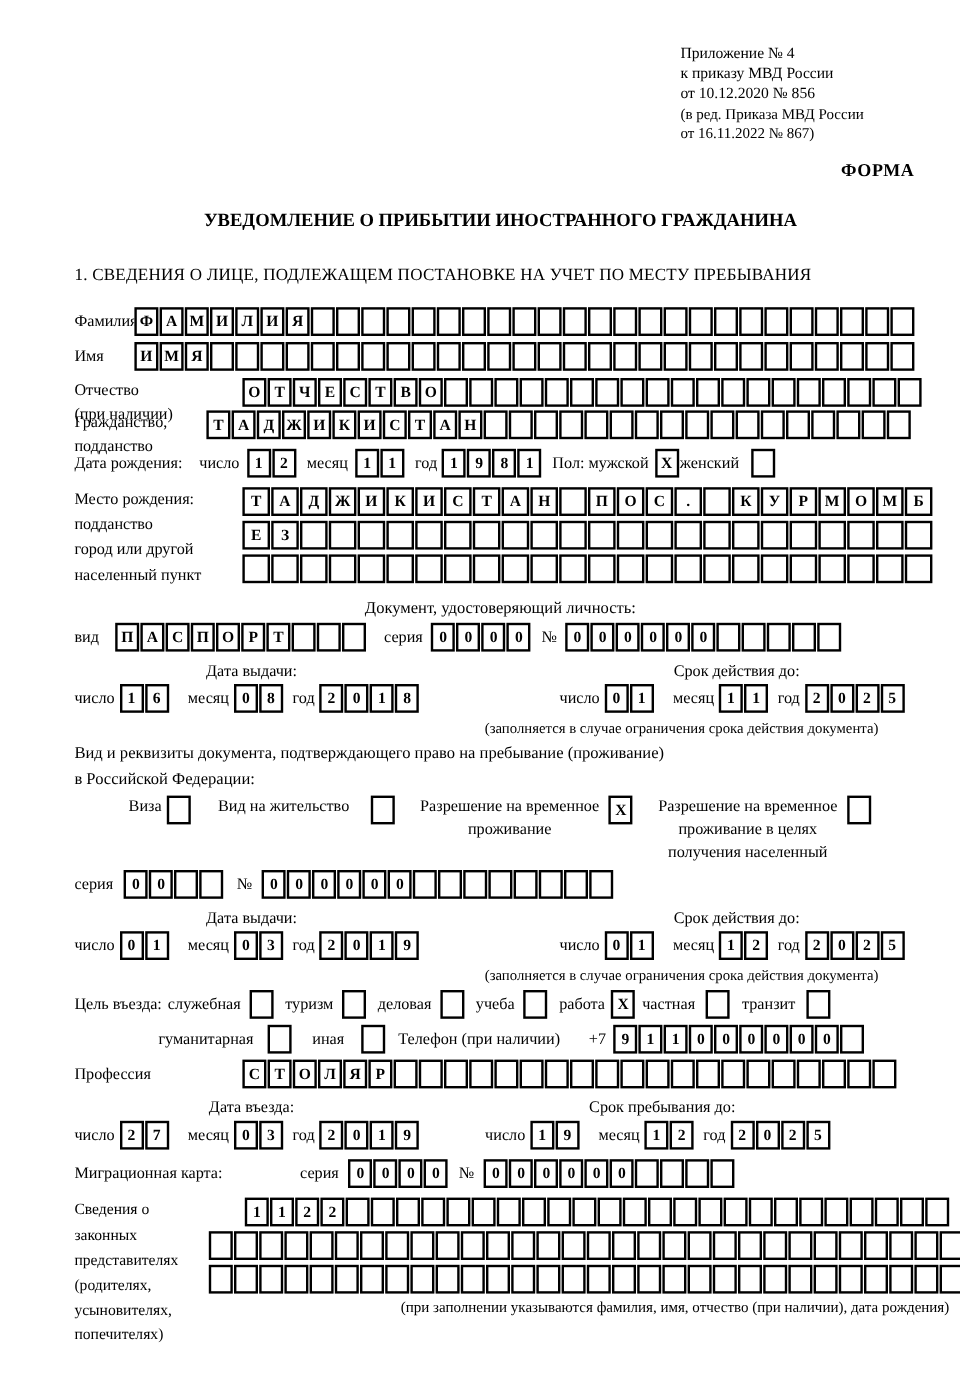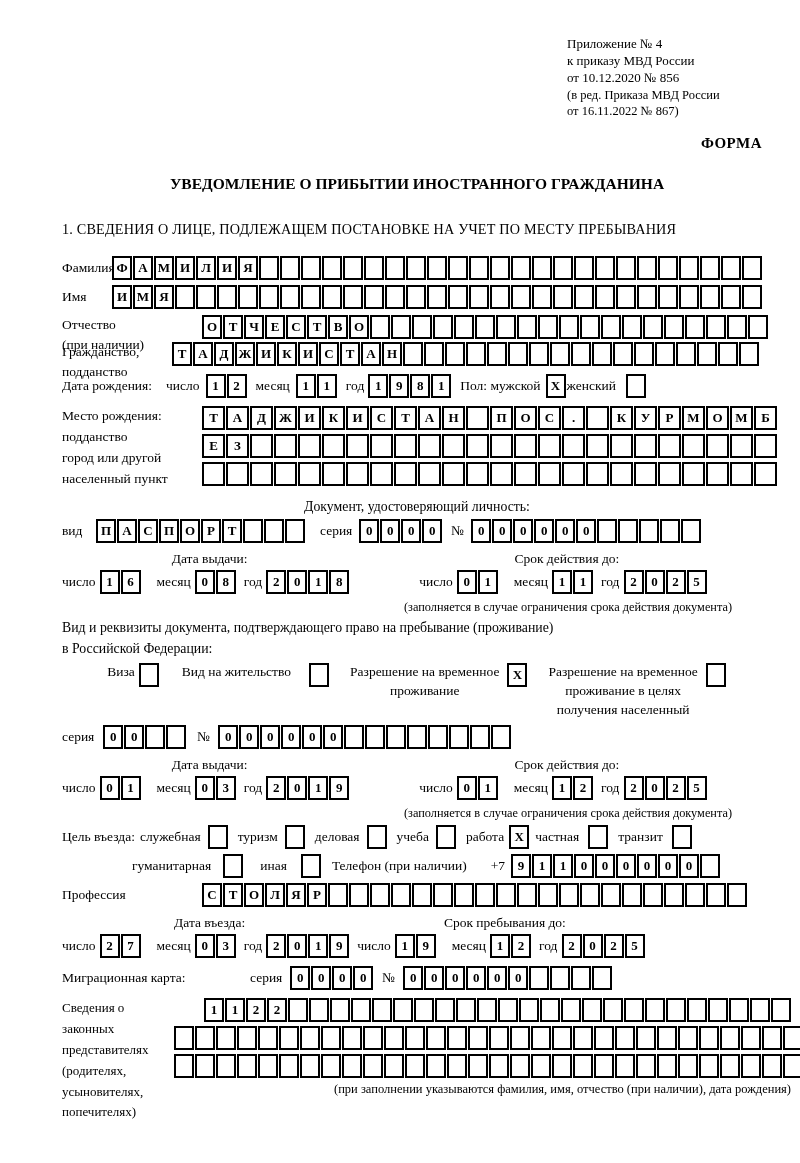--- a/index.html
+++ b/index.html
@@ -22,21 +22,21 @@
     box-sizing:border-box;width:20px;height:24px;border:2px solid #000;margin-right:1px;
     display:flex;align-items:center;justify-content:center;
     font-size:13px;font-weight:bold;flex:0 0 auto;background:#fff;
   }
   .wide .cell{width:23px;} .mt4{margin-top:4px;} .mt5{margin-top:5px;} .mt6{margin-top:6px;}
   .mt8{margin-top:8px;} .mt18{margin-top:18px;}
   .labelcol{display:flex;flex-direction:column;flex:0 0 auto;font-size:13.5px;line-height:1.5;}
   .stack{display:flex;flex-direction:column;flex:0 0 auto;}
   .gap4{height:4px;}
   .dochead{text-align:center;font-weight:normal;font-size:13.8px;margin-top:9px;}
-  .datesblock{display:flex;margin-top:8px;}
+  .datesblock{display:flex;margin-top:8px;gap:47px;}
   .dgroup{display:flex;flex-direction:column;}
   .dhead{font-size:13.5px;text-align:center;margin-bottom:3px;}
   .dline{display:flex;align-items:center;}
   .dline .lbl{margin-right:4px;}
   .dline .cells{margin-right:7px;}
   .note{font-size:12.3px;text-align:right;padding-right:40px;margin-top:6px;}
   .optrow{display:flex;align-items:flex-start;margin-top:6px;justify-content:center;}
   .opttext{font-size:13.5px;line-height:1.4;text-align:center;}
   .box{margin-left:8px;}
   .caption{font-size:12.5px;margin-top:4px;margin-left:160px;}

